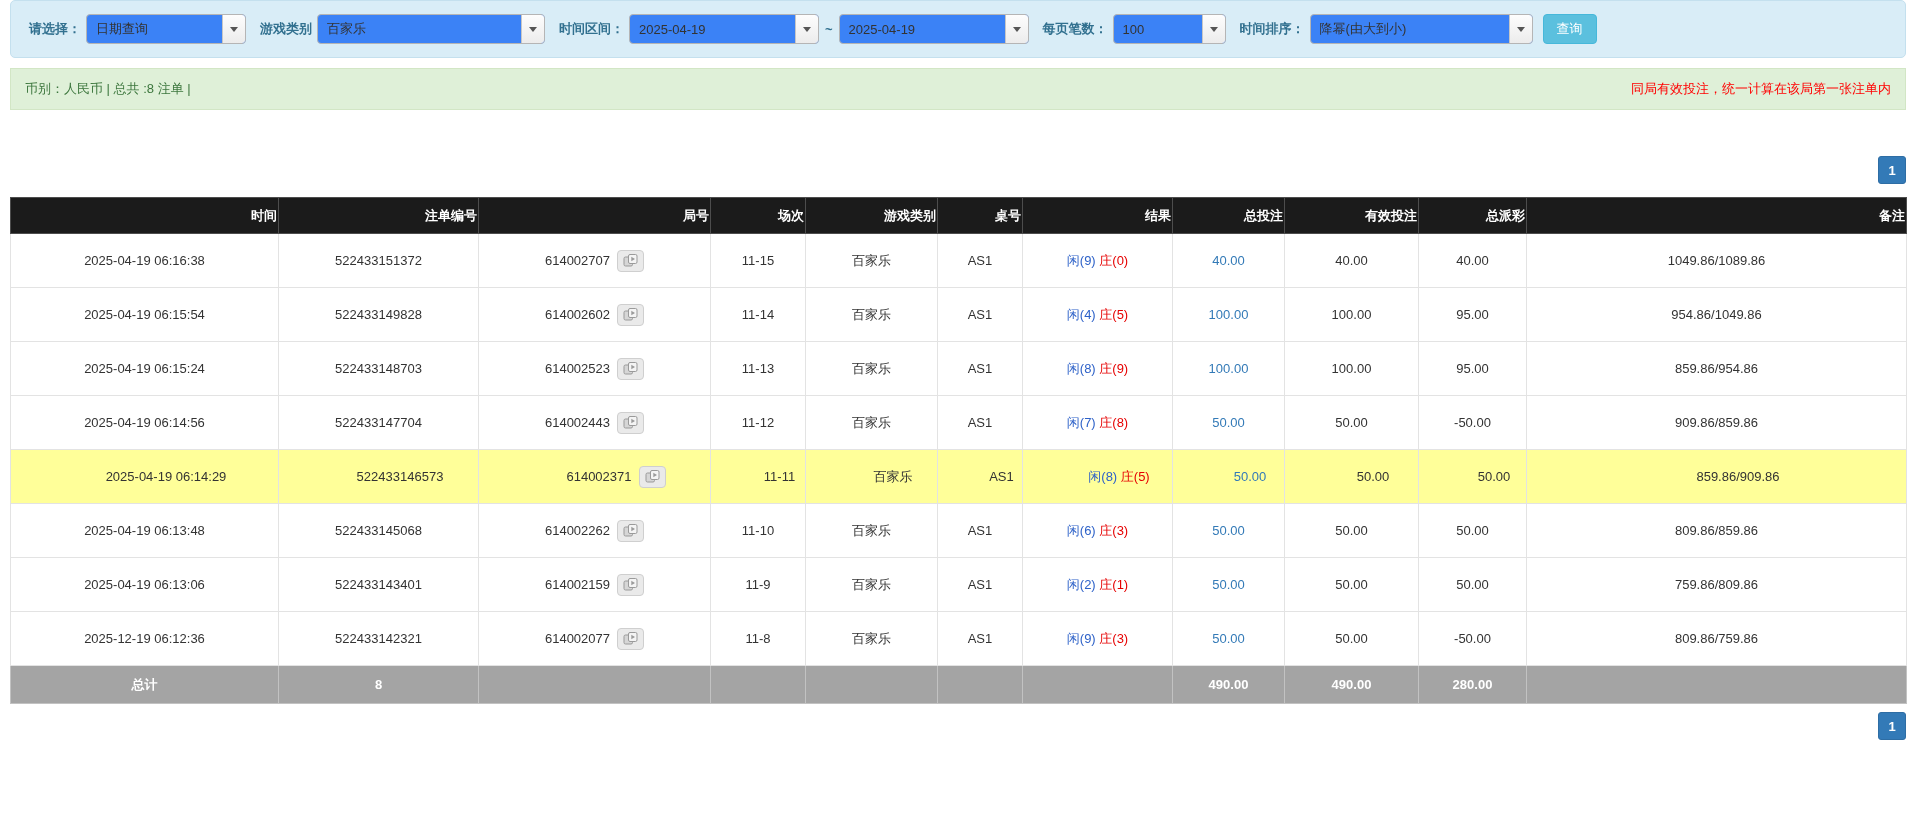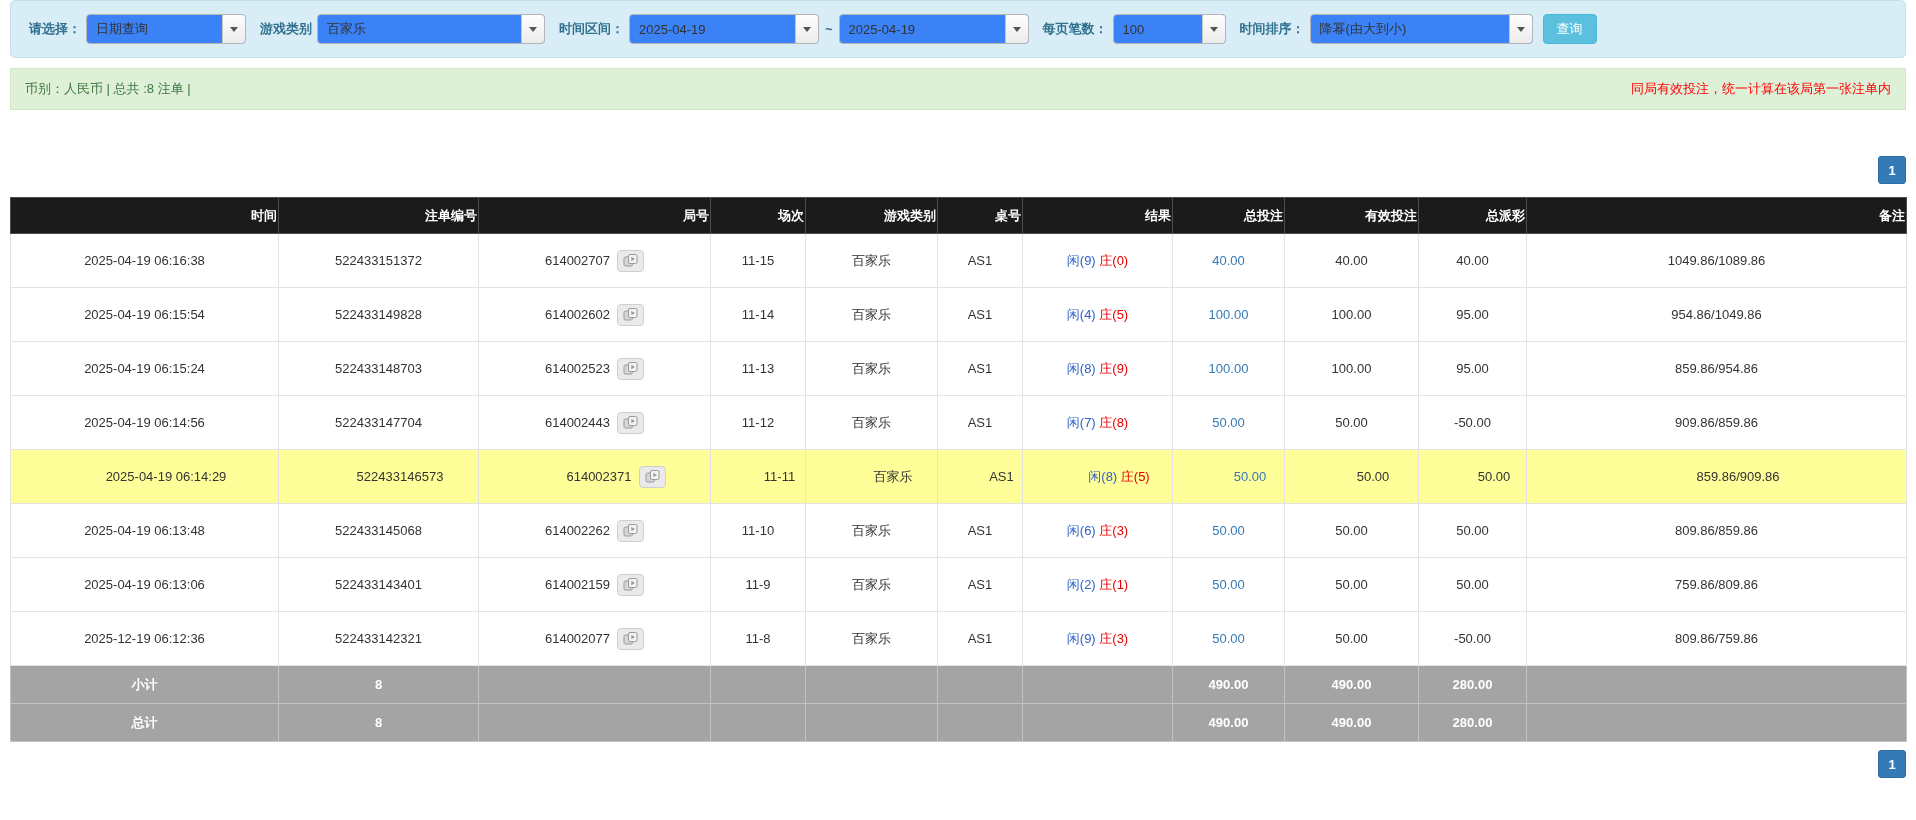--- a/index.html
+++ b/index.html
@@ -372,45 +372,32 @@
           <td>AS1</td>
           <td><span class="player">闲(9)</span> <span class="banker">庄(3)</span></td>
           <td><a class="bet-link">50.00</a></td>
           <td>50.00</td>
           <td class="neg">-50.00</td>
           <td>809.86/759.86</td>
         </tr>
       </tbody>
     <tfoot>
         <tr>
-          <td>小计</td>
+          <td>总计</td>
           <td>8</td>
           <td></td>
           <td></td>
           <td></td>
           <td></td>
           <td></td>
           <td>490.00</td>
           <td>490.00</td>
           <td>280.00</td>
           <td></td>
         </tr>
-        <tr>
-          <td>总计</td>
-          <td>8</td>
-          <td></td>
-          <td></td>
-          <td></td>
-          <td></td>
-          <td></td>
-          <td>490.00</td>
-          <td>490.00</td>
-          <td>280.00</td>
-          <td></td>
-        </tr>
       </tfoot>
   </table>
 
   <div class="pagination bottom">
     <button class="page-btn">1</button>
   </div>
 
 </div>
 
 </body></html>

